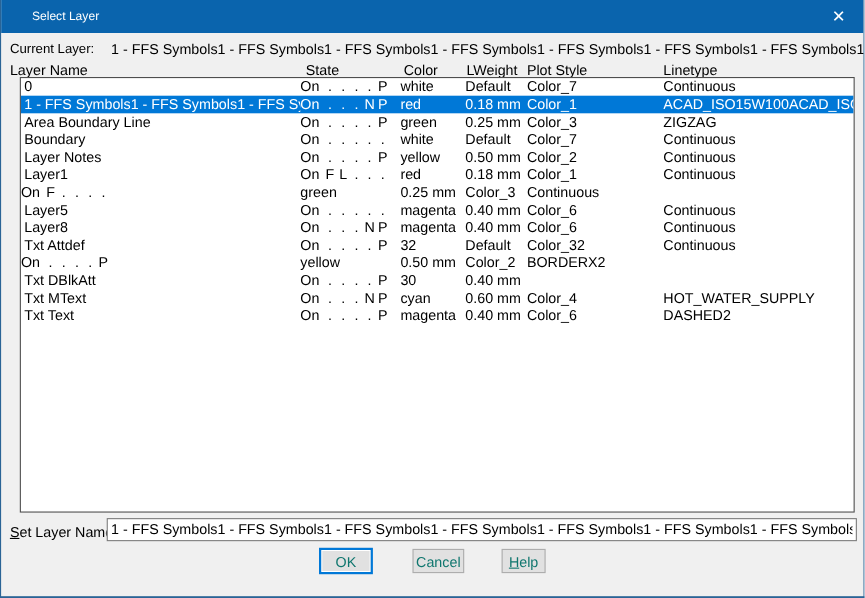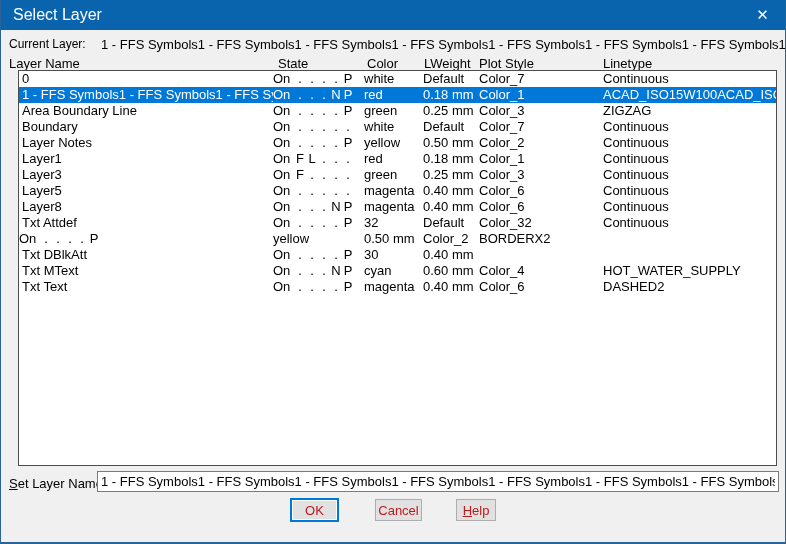--- a/index.html
+++ b/index.html
@@ -7,21 +7,21 @@
   #window{
     position:relative;width:786px;height:544px;overflow:hidden;
     background:#f0f0f0;
     border:1px solid #2a6496;border-top:none;border-bottom:2px solid #2a6496;
   }
   
   .titlebar{
     position:absolute;left:0;top:0;width:100%;height:30px;
     background:#0a64ad;color:#ffffff;display:flex;align-items:center;
   }
-  .titlebar .title{font-size:16px;padding-left:12px;flex:1;}
+  .titlebar .title{font-size:11px;padding-left:28px;flex:1;}
   .titlebar .close{
     width:45px;height:30px;display:flex;align-items:center;justify-content:center;
     font-size:15px;color:#ffffff;cursor:default;
   }
   
   .cl-label{position:absolute;left:8px;top:37px;font-size:12px;color:#000;}
   .cl-value{position:absolute;left:100px;top:37px;font-size:13px;color:#000;white-space:nowrap;}
   
   .col-head{position:absolute;top:56px;font-size:13px;color:#000;white-space:nowrap;text-align:right;}
   
@@ -41,21 +41,21 @@
   .state-slot{width:12px;display:inline-block;text-align:center;}
   
   .sl-label{position:absolute;left:8px;top:476px;font-size:13px;color:#000;}
   .sl-input{
     position:absolute;left:96px;top:471px;width:682px;height:21px;
     border:1px solid #7a7a7a;background:#fff;font-size:13px;padding:0 3px;color:#000;
   }
   .mn{text-decoration:underline;}
   
   .btn{
-    position:absolute;top:499px;height:22px;font-size:13px;color:#b91c1c;
+    position:absolute;top:499px;height:22px;font-size:13px;color:#0f766e;
     background:#e1e1e1;border:1px solid #adadad;
     display:flex;align-items:center;justify-content:center;cursor:default;
   }
   #btn-ok{
     left:289px;top:498px;width:49px;height:24px;
     border:2px solid #0078d7;box-shadow:inset 0 0 0 1px #ffffff;
   }
   #btn-cancel{left:374px;width:47px;}
   #btn-help{left:455px;width:40px;}
 </style>
@@ -164,21 +164,20 @@
           <span class="state-slot">.</span>
           <span class="state-slot">.</span>
           <span class="state-slot">.</span>
         </span>
         <span class="c-color">red</span>
         <span class="c-lw">0.18 mm</span>
         <span class="c-ps">Color_1</span>
         <span class="c-line">Continuous</span>
       </div>
       <div class="lrow">
-        <span class="c-name">Layer3</span>
         <span class="state-cell">
           <span class="state-on">On</span>
           <span class="state-slot">F</span>
           <span class="state-slot">.</span>
           <span class="state-slot">.</span>
           <span class="state-slot">.</span>
           <span class="state-slot">.</span>
         </span>
         <span class="c-color">green</span>
         <span class="c-lw">0.25 mm</span>

